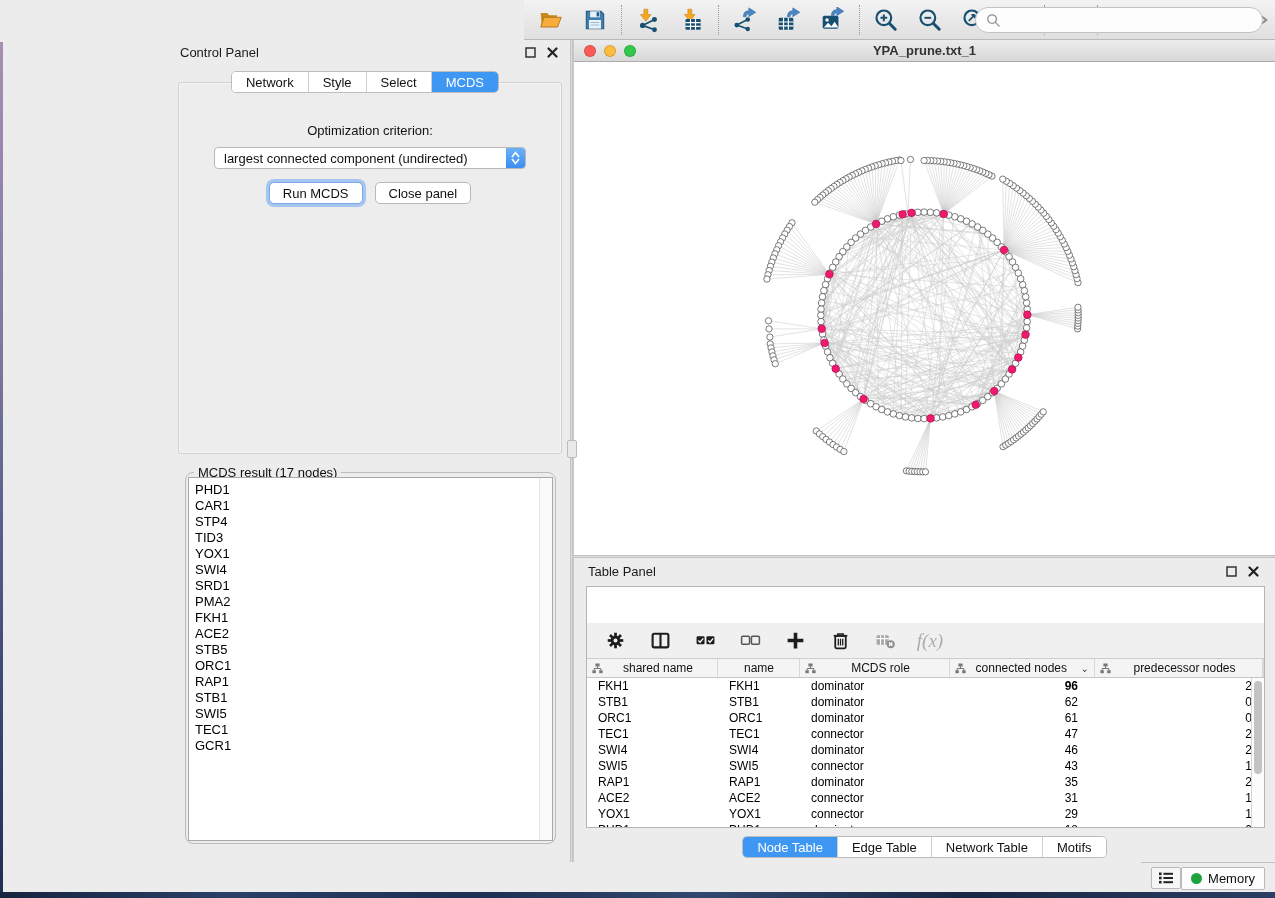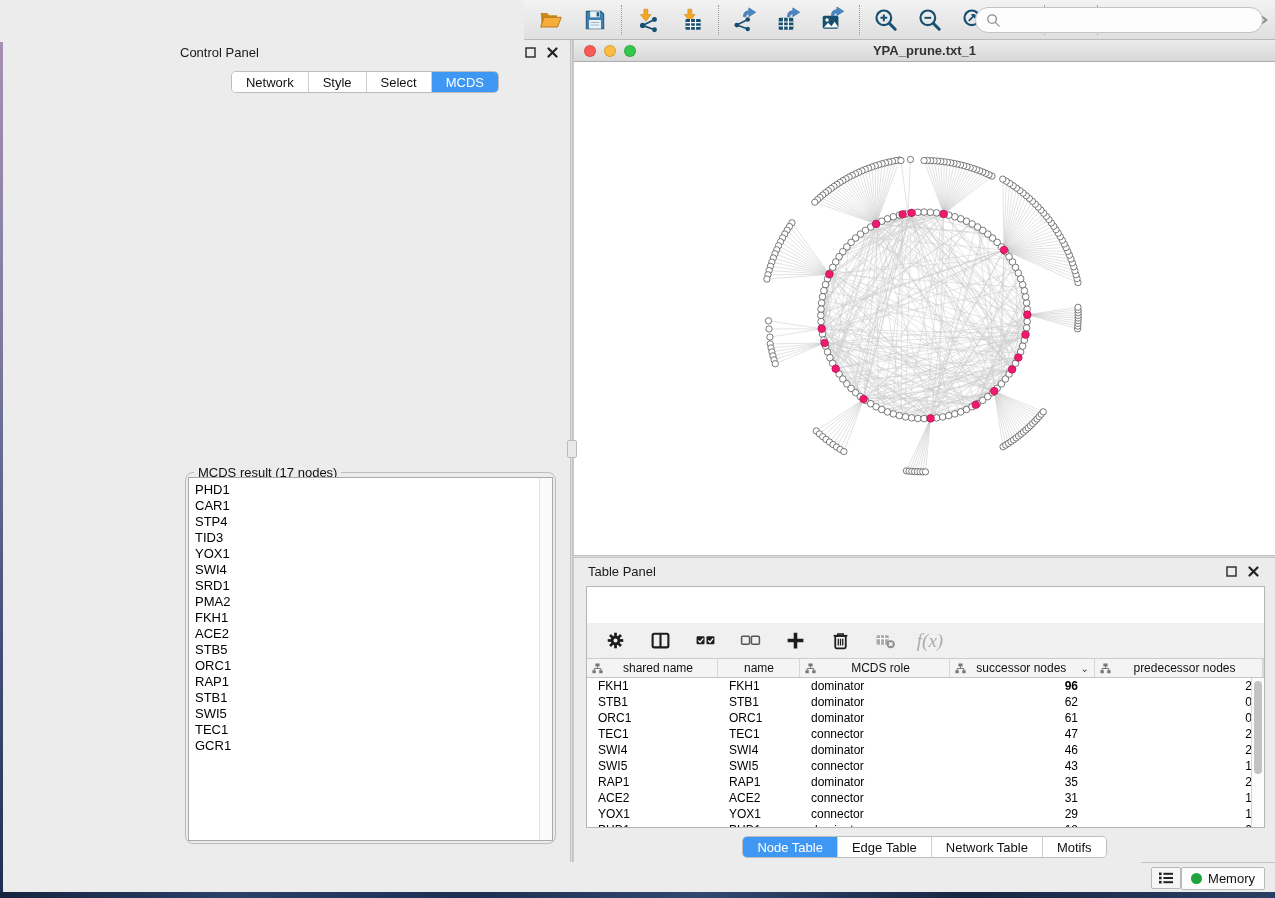--- a/index.html
+++ b/index.html
@@ -296,20 +296,40 @@
             </svg>
         </span>
       </div>
       <div class="cp-tabs-row">
         <div class="seg" id="cp-tabs">
             <div class="tab">Network</div>
             <div class="tab">Style</div>
             <div class="tab">Select</div>
             <div class="tab active">MCDS</div>
           </div>
+      </div>
+      <div class="cp-panel">
+        <div class="opt-label">Optimization criterion:</div>
+        <div class="dd-row">
+          <div class="dropdown">
+            <span class="dd-text">largest connected component (undirected)</span>
+            <span class="dd-step">
+              <svg viewBox="0 0 9 7">
+                  <path d="M1 6l3.5-4.5L8 6" fill="none" stroke="#fff" stroke-width="1.6"></path>
+                </svg>
+              <svg viewBox="0 0 9 7">
+                  <path d="M1 1l3.5 4.5L8 1" fill="none" stroke="#fff" stroke-width="1.6"></path>
+                </svg>
+            </span>
+          </div>
+        </div>
+        <div class="btnrow">
+          <div class="btn focusring">Run MCDS</div>
+          <div class="btn">Close panel</div>
+        </div>
       </div>
       <div class="cp-fill"></div>
       <div class="groupbox">
         <div class="gb-label">MCDS result (17 nodes)</div>
         <div class="gb-list">
           <div class="gb-items" id="mcds-items">
               <div>PHD1</div>
               <div>CAR1</div>
               <div>STP4</div>
               <div>TID3</div>
@@ -1199,21 +1219,21 @@
                 </svg>
                 <span class="hlabel">MCDS role</span>
               </div>
               <div class="th-cell" style="width: 145px;">
                 <svg class="hicon" width="11" height="11" viewBox="0 0 11 11">
                   <path d="M5.5 3.5v2M2.2 7.2V5.5h6.6v1.7" stroke="#777" fill="none" stroke-width="1"></path>
                   <rect x="3.4" y="0.5" width="4.2" height="3" fill="#777"></rect>
                   <rect x="0.4" y="7.2" width="3.4" height="3" fill="#777"></rect>
                   <rect x="7.2" y="7.2" width="3.4" height="3" fill="#777"></rect>
                 </svg>
-                <span class="hlabel">successor nodes</span>
+                <span class="hlabel">connected nodes</span>
                 <span class="sort">⌄</span>
               </div>
               <div class="th-cell" style="width: 168px;">
                 <svg class="hicon" width="11" height="11" viewBox="0 0 11 11">
                   <path d="M5.5 3.5v2M2.2 7.2V5.5h6.6v1.7" stroke="#777" fill="none" stroke-width="1"></path>
                   <rect x="3.4" y="0.5" width="4.2" height="3" fill="#777"></rect>
                   <rect x="0.4" y="7.2" width="3.4" height="3" fill="#777"></rect>
                   <rect x="7.2" y="7.2" width="3.4" height="3" fill="#777"></rect>
                 </svg>
                 <span class="hlabel">predecessor nodes</span>

